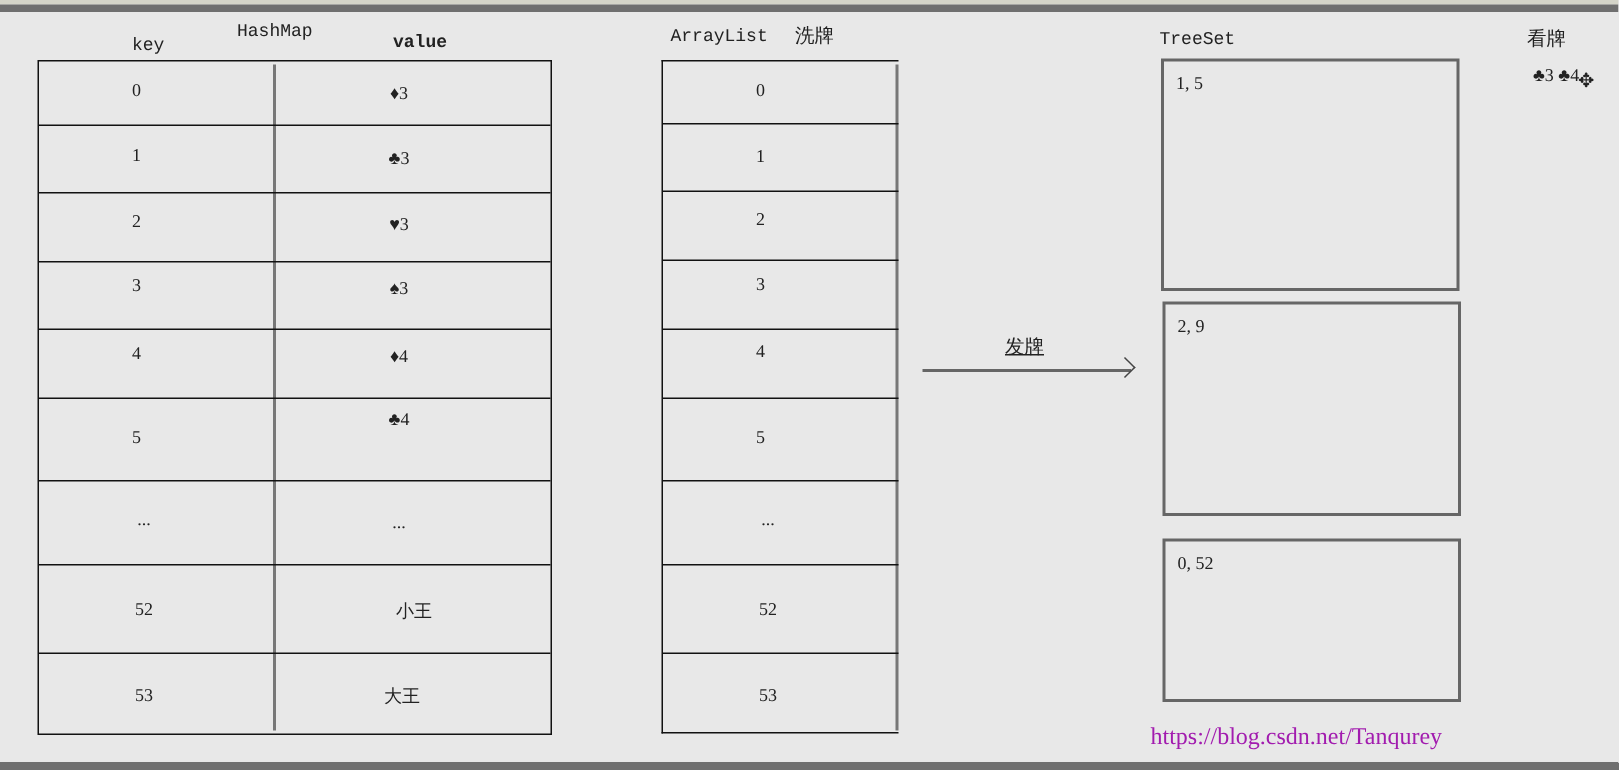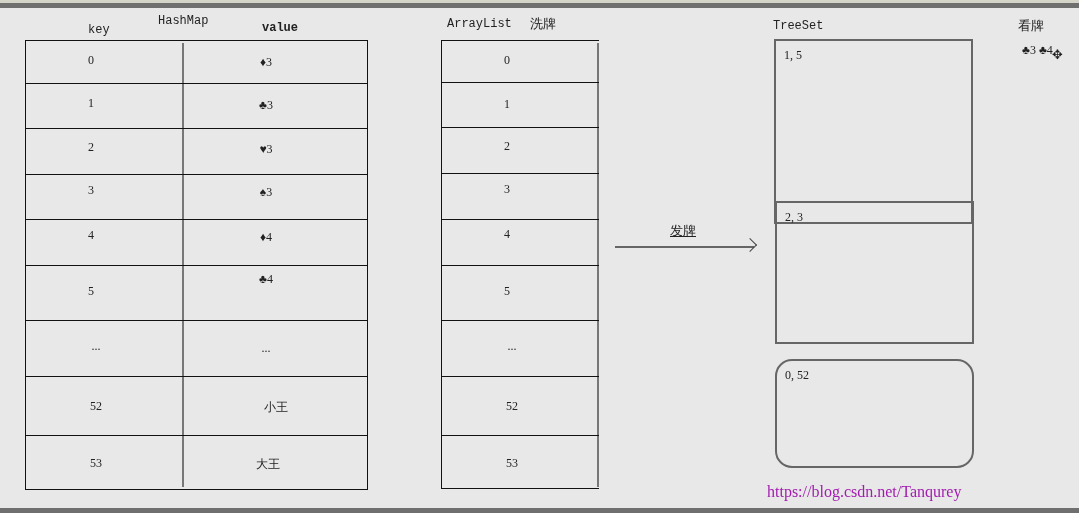--- a/index.html
+++ b/index.html
@@ -103,27 +103,27 @@
   <div class="row" style="top:395px;height:53px;">
     <div class="cell" style="left:50px;top:20px;width:40px;">53</div>
   </div>
 </div>
 
 <div class="lbl cjk" style="left:670px;top:222px;text-decoration:underline;">发牌</div>
 <div class="arrow"></div>
 <div class="arrowhead"></div>
 
 <div class="lbl" style="left:773px;top:19px;">TreeSet</div>
-<div class="tsbox" style="left:774px;top:39px;height:185px;">
+<div class="tsbox" style="left:774px;top:39px;height:155px;">
   <div class="tsval">1, 5</div>
 </div>
 <div class="tsbox" style="left:775px;top:201px;height:143px;">
-  <div class="tsval">2, 3</div>
+  <div class="tsval">2, 9</div>
 </div>
-<div class="tsbox" style="left:775px;top:359px;height:109px;border-radius:17px;">
+<div class="tsbox" style="left:775px;top:359px;height:109px;">
   <div class="tsval">0, 52</div>
 </div>
 
 <div class="lbl cjk" style="left:1018px;top:17px;">看牌</div>
 <div class="lbl" style="left:1022px;top:43px;font-family:'Liberation Serif', serif;font-size:12px;">♣3 ♣4</div>
 <div style="position:absolute;left:1052px;top:47px;font-size:13px;font-weight:bold;font-family:'DejaVu Sans', sans-serif;">✥</div>
 
 <div class="watermark">https://blog.csdn.net/Tanqurey</div>
 
 <div class="botbar"></div>

